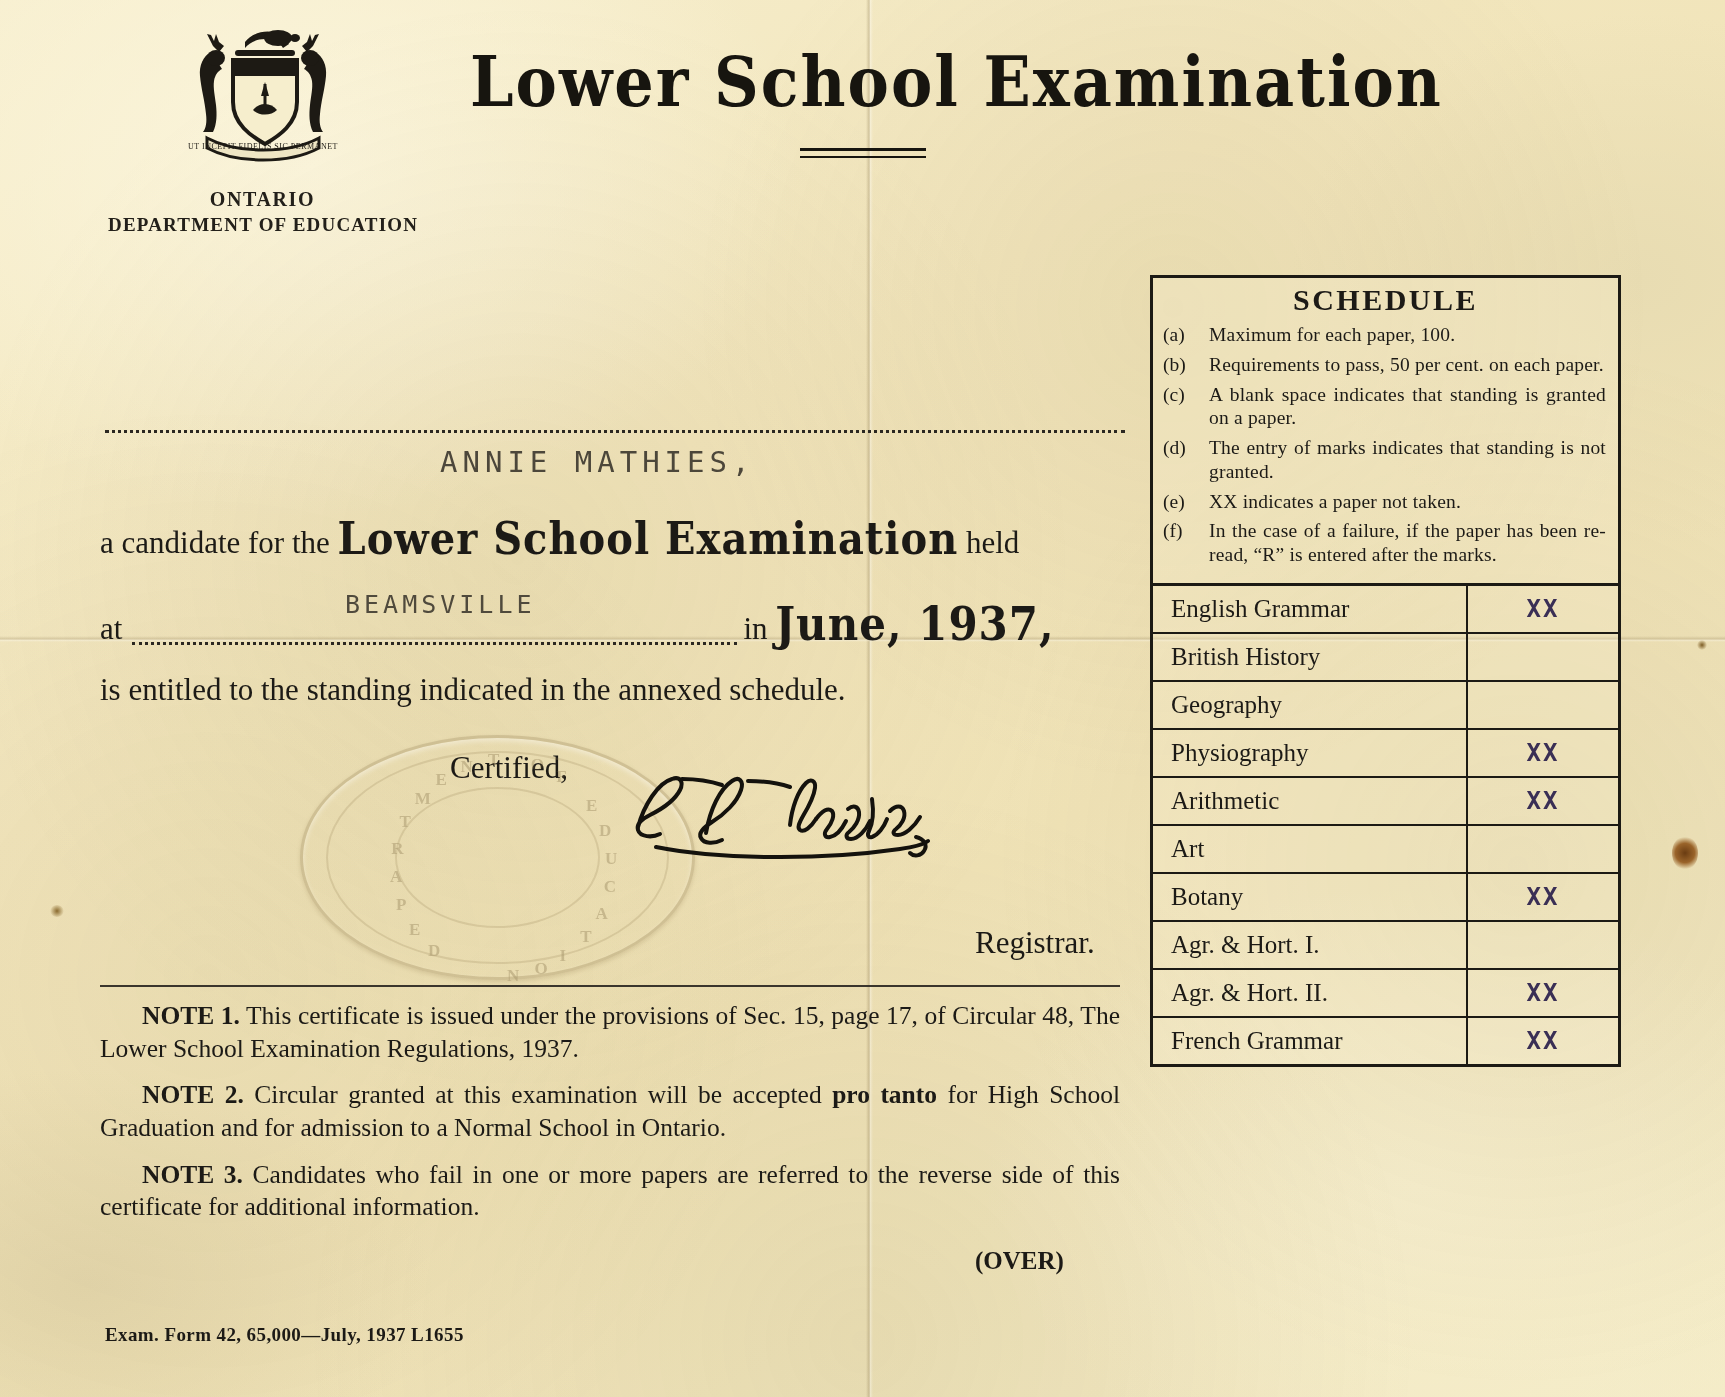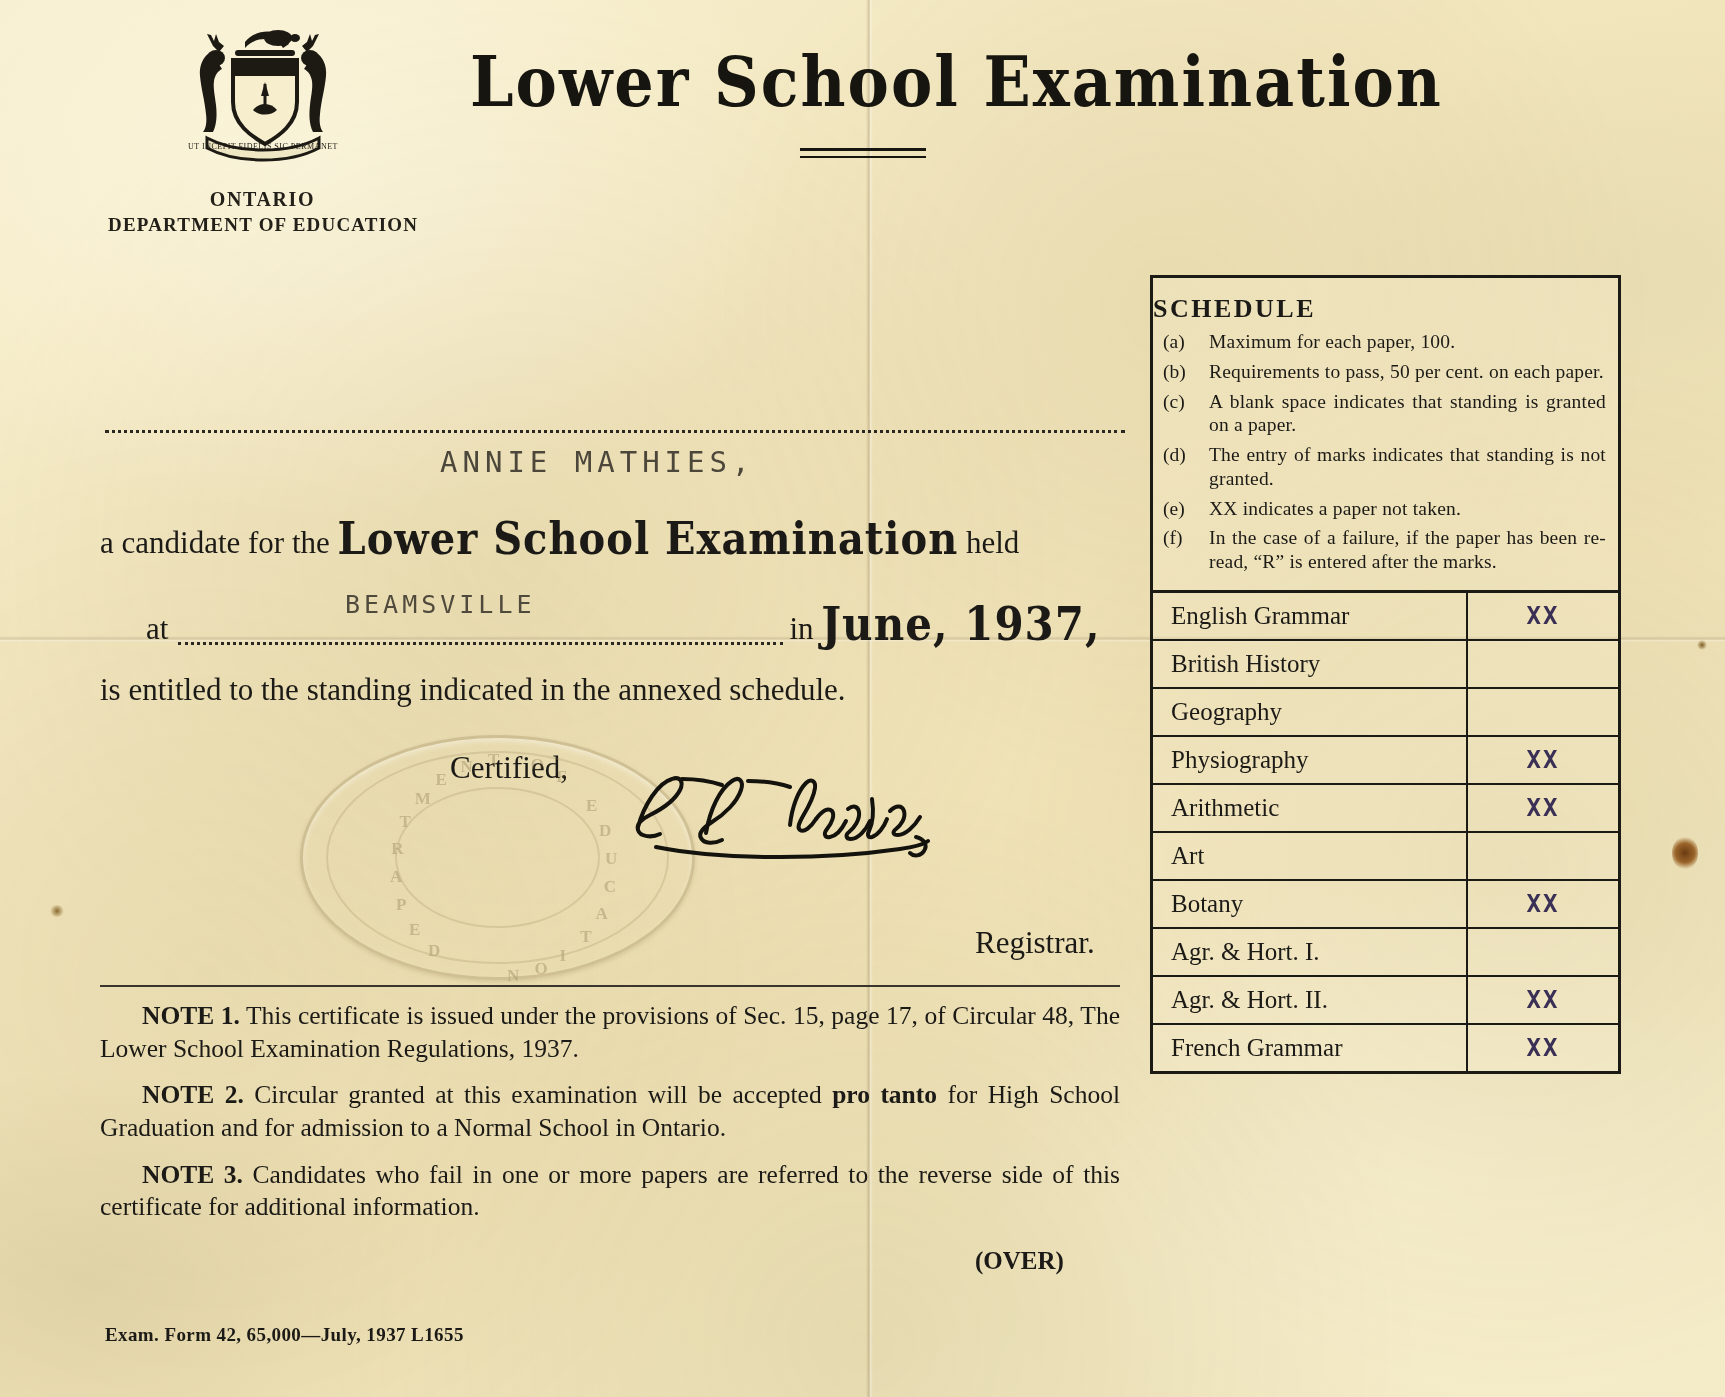--- a/index.html
+++ b/index.html
@@ -156,21 +156,20 @@
     font-size: 40px;
     letter-spacing: 1px;
     transform: scaleY(1.1);
     display: inline-block;
   }
   .line3 {
     position: absolute;
     left: 100px; top: 600px;
     font-size: 31px;
     white-space: nowrap;
-    margin-left: 46px;
   }
   .line3 .dots {
     display: inline-block;
     width: 605px;
     border-bottom: 3px dotted #2b2721;
     margin: 0 6px -6px 10px;
     height: 0;
     position: relative;
   }
   .place-name {
@@ -293,25 +292,25 @@
 
   
   .schedule {
     position: absolute;
     left: 1150px; top: 275px;
     width: 465px;
     border: 3px solid #1c1a14;
     background: rgba(250,243,214,0.25);
   }
   .schedule-title {
-    text-align: left;
-    font-weight: bold;
-    font-size: 26px;
+    text-align: center;
+    font-weight: bold;
+    font-size: 30px;
     letter-spacing: 2.5px;
-    padding: 16px 0 6px;
+    padding: 5px 0 6px;
   }
   .rules {
     padding: 0 12px 10px 10px;
     font-size: 19.5px;
     line-height: 1.22;
   }
   .rule-row {
     display: flex;
     margin-bottom: 6px;
   }

